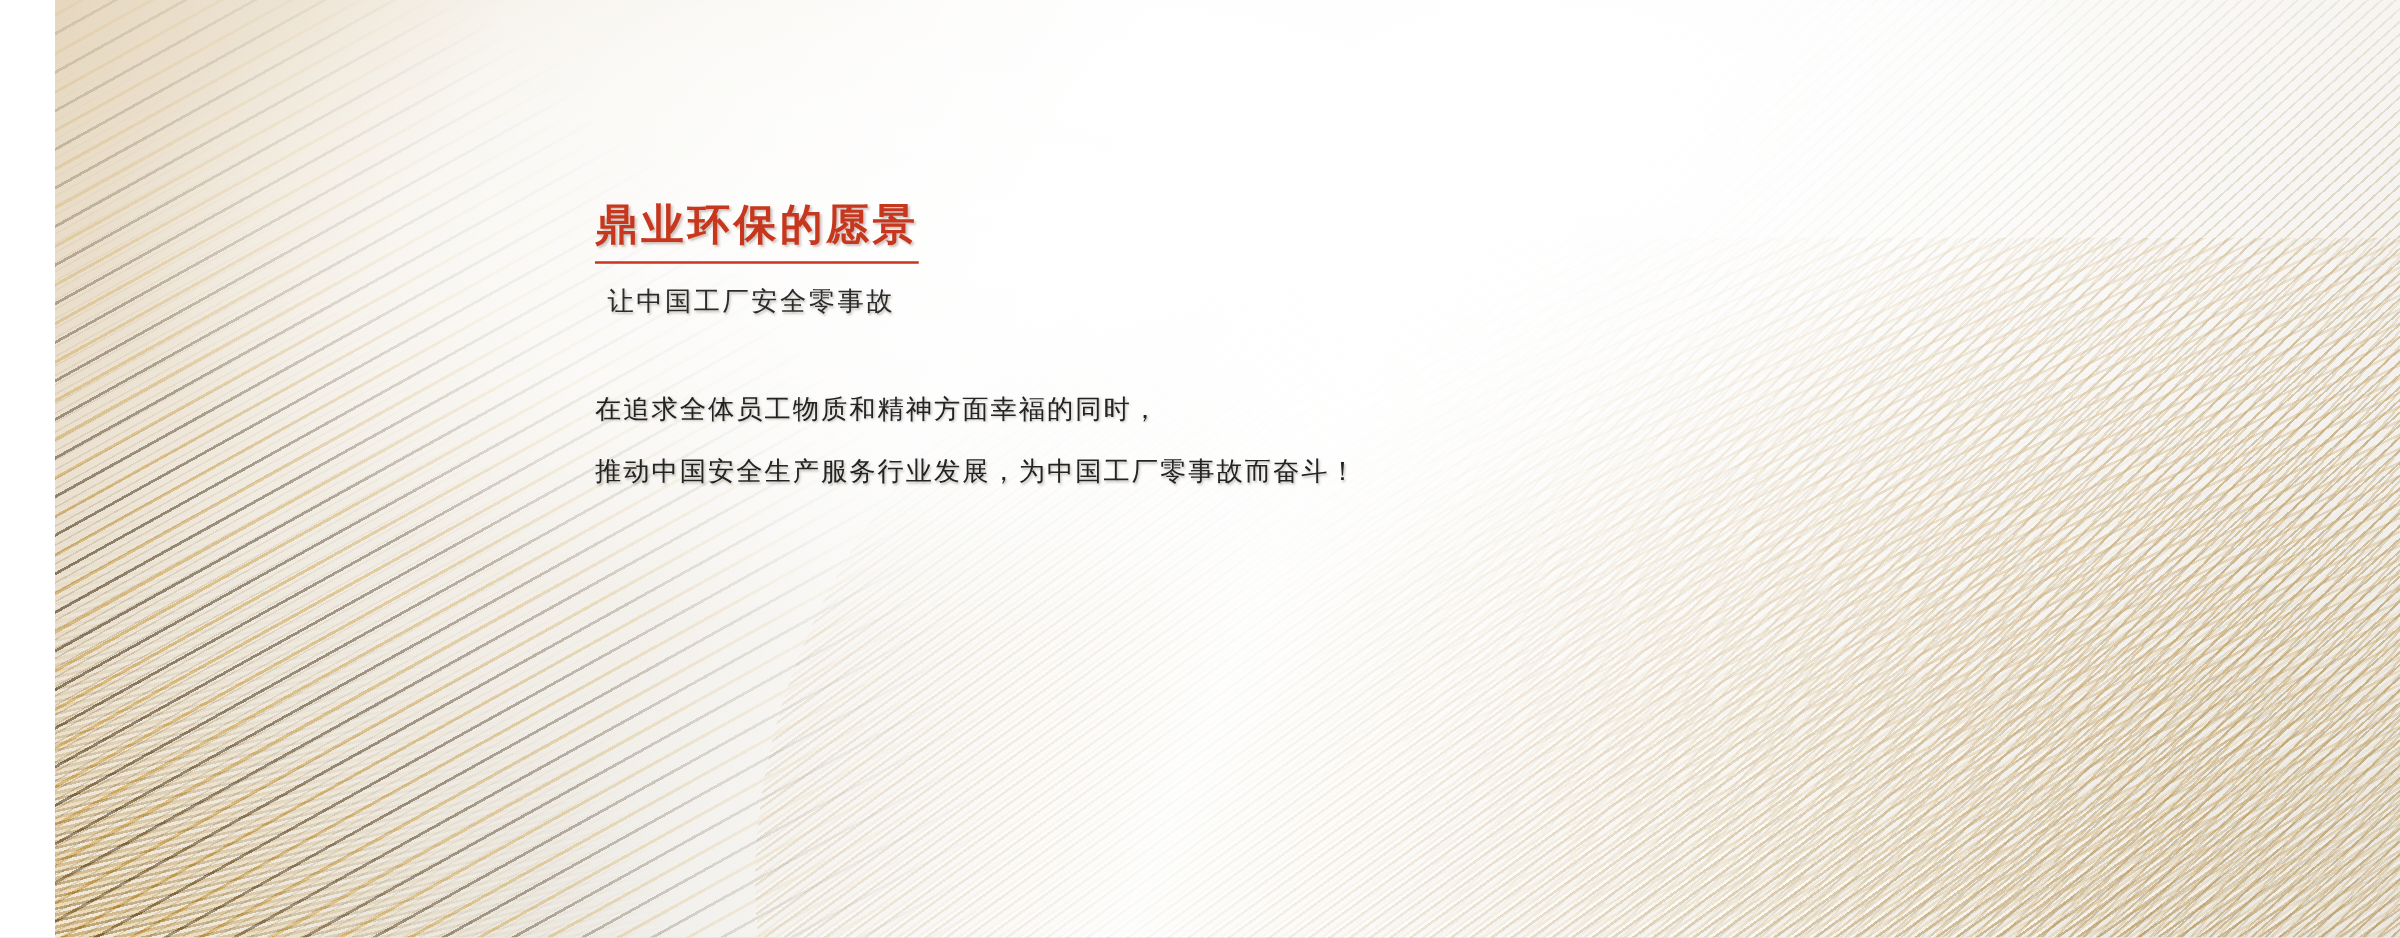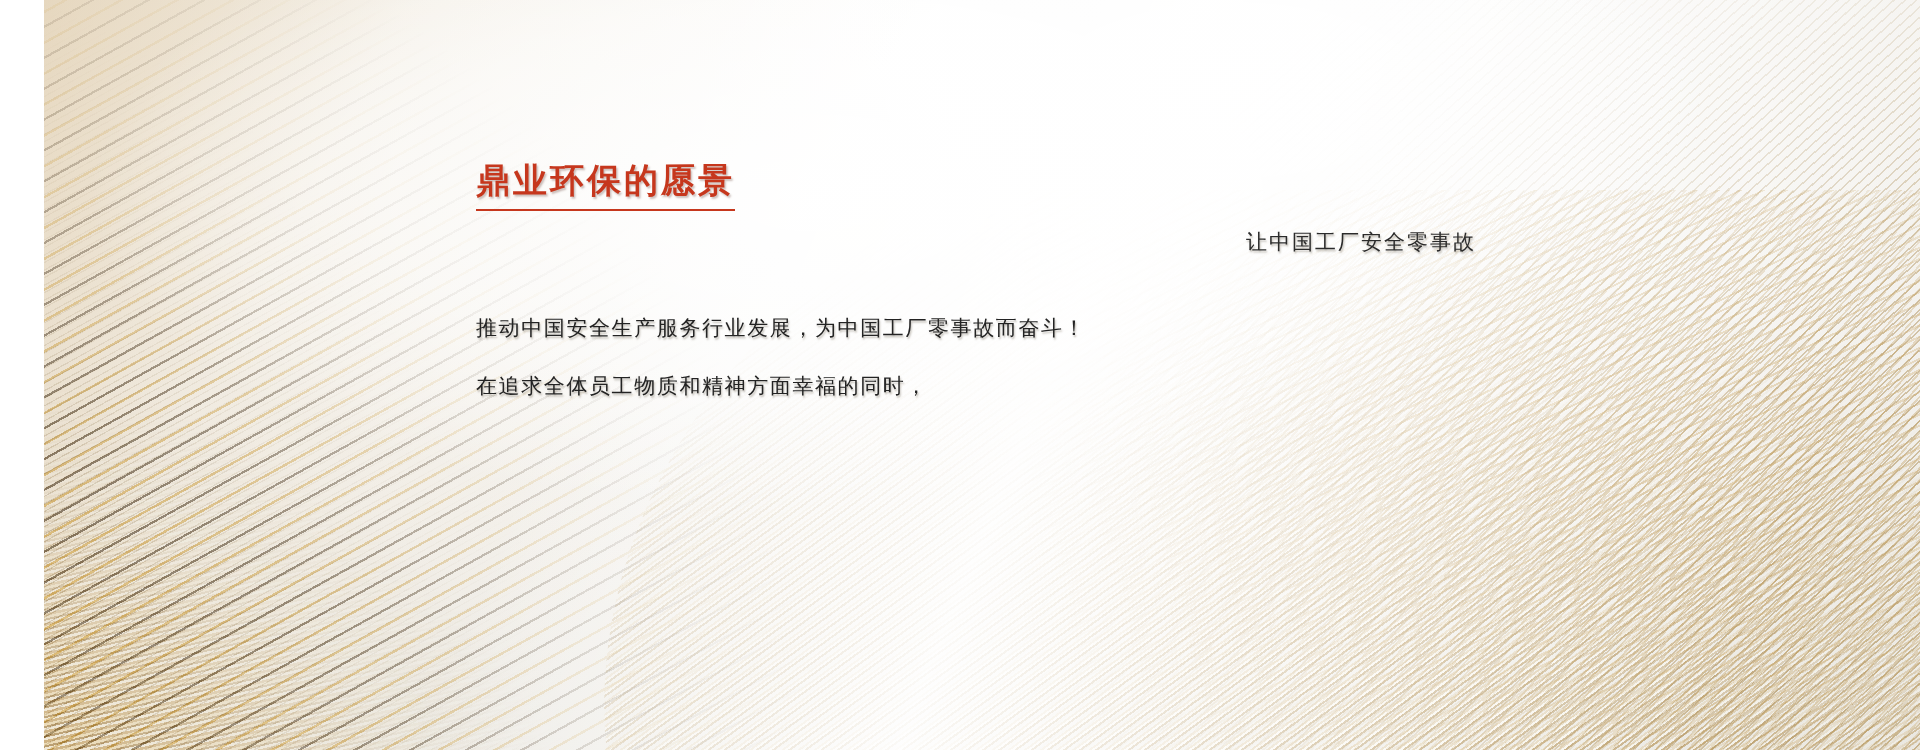--- a/index.html
+++ b/index.html
@@ -222,21 +222,20 @@
   }
 
   .subtitle {
     margin-top: 15px;
     margin-left: 10px;
     font-size: 21px;
     letter-spacing: 2px;
     color: #2b2b2b;
     line-height: 1.5;
     text-shadow: 1px 1.5px 2px rgba(120,110,95,0.45);
-    text-align: right;
   }
 
   .body-line {
     margin-top: 18px;
     font-size: 21px;
     letter-spacing: 1.6px;
     color: #232323;
     line-height: 1.55;
     text-shadow: 1px 1.5px 2px rgba(120,110,95,0.45);
   }
@@ -265,18 +264,18 @@
   <div class="haze"></div>
 
   <div class="content">
 
     <div class="vision-block">
       <div class="heading">鼎业环保的愿景</div>
       <div class="subtitle">让中国工厂安全零事故</div>
     </div>
 
     <div class="mission-block">
+      <div class="body-line first">在追求全体员工物质和精神方面幸福的同时，</div>
       <div class="body-line">推动中国安全生产服务行业发展，为中国工厂零事故而奋斗！</div>
-      <div class="body-line first">在追求全体员工物质和精神方面幸福的同时，</div>
     </div>
 
   </div>
 </div>
 
 </body></html>

